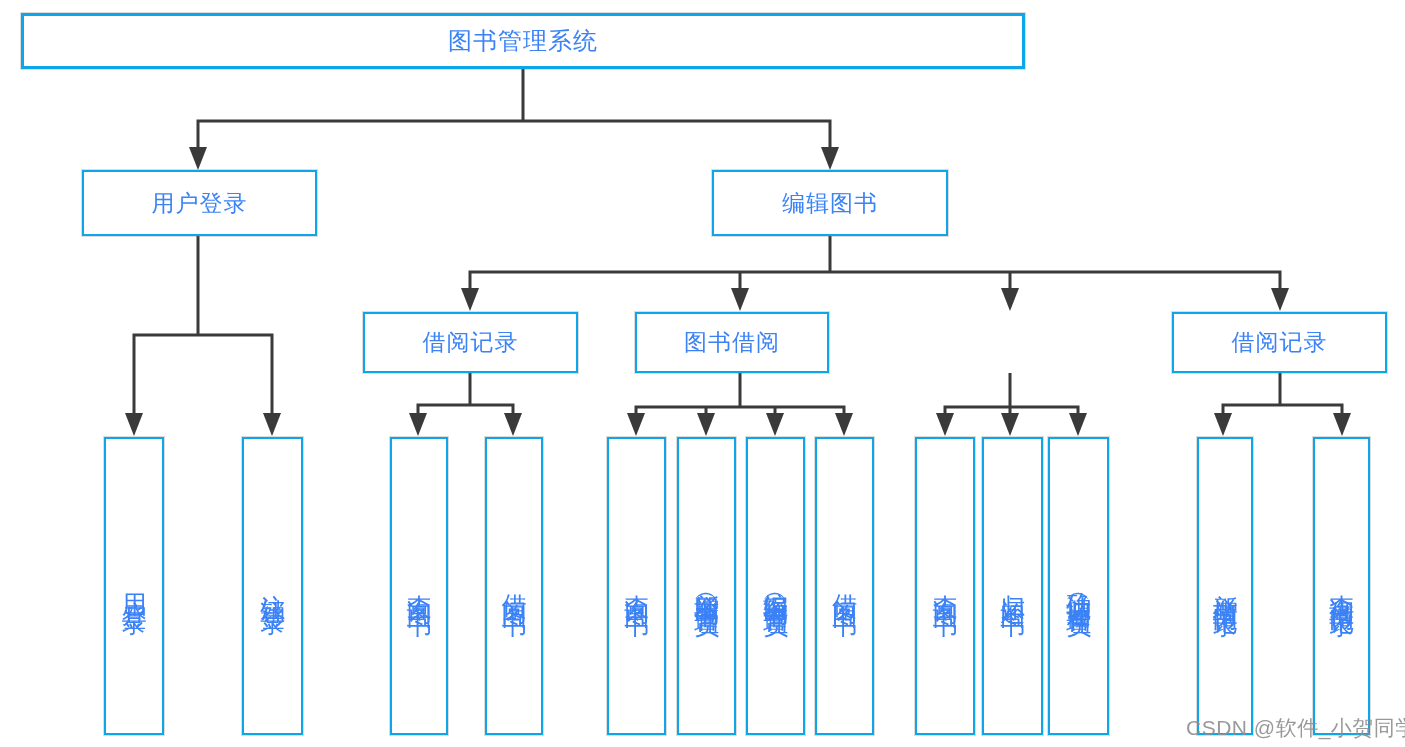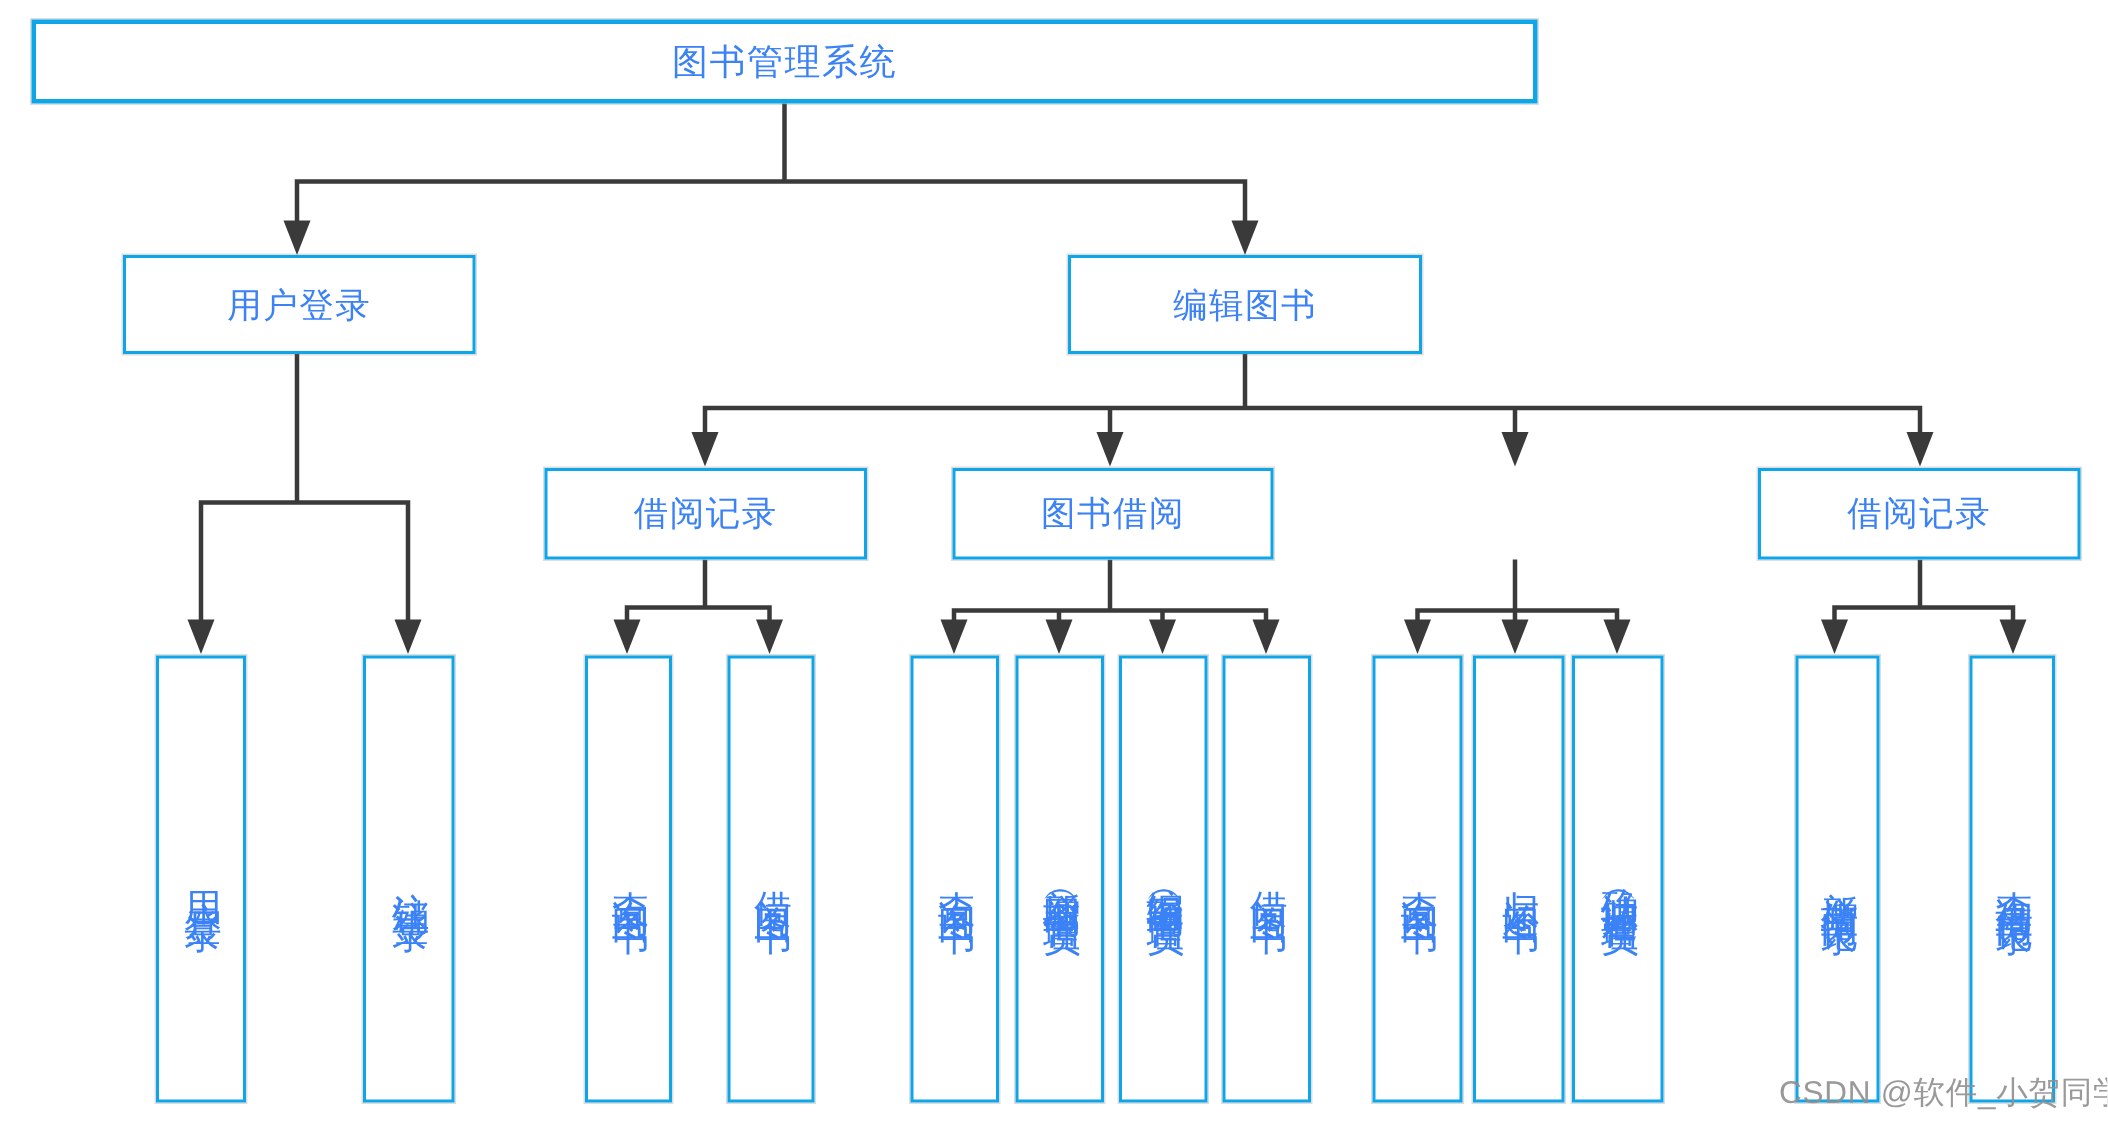--- a/index.html
+++ b/index.html
@@ -92,21 +92,21 @@
       <polygon points="1333,413 1351,413 1342,436"></polygon>
     </g>
   </svg>
 
   <div class="node hbox root" style="left:21px; top:13px; width:1004px; height:56px;">图书管理系统</div>
 
   <div class="node hbox" style="left:82px; top:170px; width:235px; height:66px;">用户登录</div>
   <div class="node hbox" style="left:712px; top:170px; width:236px; height:66px;">编辑图书</div>
 
   <div class="node hbox" style="left:363px; top:312px; width:215px; height:61px;">借阅记录</div>
-  <div class="node hbox" style="left:635px; top:312px; width:214px; height:61px;">图书借阅</div>
+  <div class="node hbox" style="left:635px; top:312px; width:194px; height:61px;">图书借阅</div>
   <div class="node hbox" style="left:1172px; top:312px; width:215px; height:61px;">借阅记录</div>
 
   <div class="node vbox" style="left:104px; top:437px; width:60px; height:298px;">用户登录</div>
   <div class="node vbox" style="left:242px; top:437px; width:61px; height:298px;">注销登录</div>
 
   <div class="node vbox" style="left:390px; top:437px; width:58px; height:298px;">查询图书</div>
   <div class="node vbox" style="left:485px; top:437px; width:58px; height:298px;">借阅图书</div>
 
   <div class="node vbox" style="left:607px; top:437px; width:59px; height:298px;">查询图书</div>
   <div class="node vbox" style="left:677px; top:437px; width:59px; height:298px; letter-spacing:3px;">新增图书（管理员）</div>

